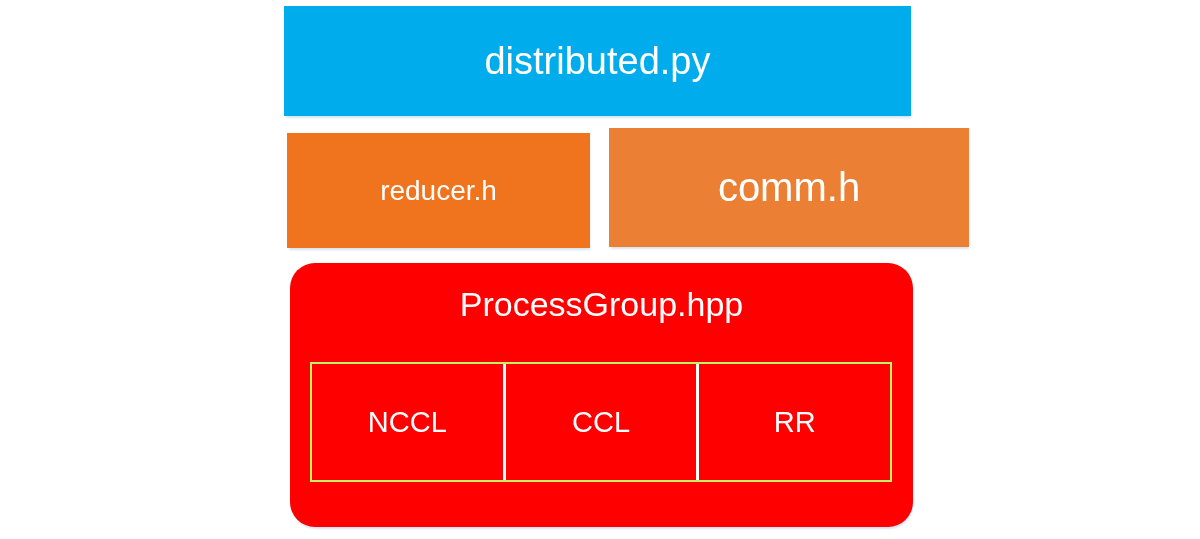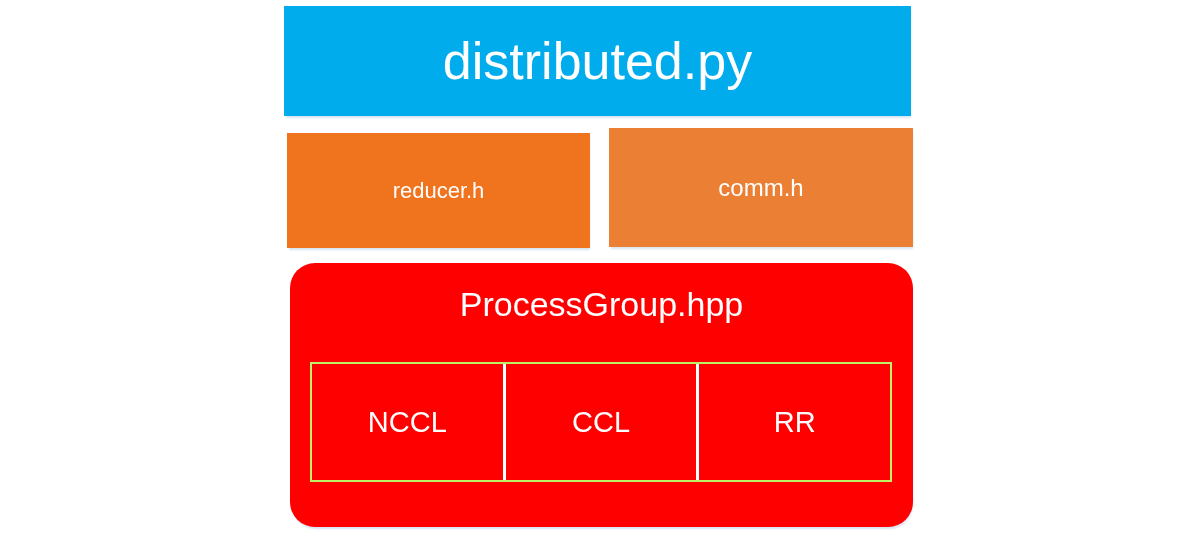--- a/index.html
+++ b/index.html
@@ -22,35 +22,35 @@
     justify-content: center;
     color: #ffffff;
     box-shadow: 1px 3px 2px -1px #d8e4f2;
     box-sizing: border-box;
   }
   .top-box {
     left: 284px;
     top: 6px;
     width: 627px;
     height: 110px;
-    font-size: 52px;
+    font-size: 38px;
   }
   .mid-box-left {
     left: 287px;
     top: 133px;
     width: 303px;
     height: 115px;
-    font-size: 22px;
+    font-size: 28px;
   }
   .mid-box-right {
     left: 609px;
     top: 128px;
-    width: 304px;
+    width: 360px;
     height: 119px;
-    font-size: 24px;
+    font-size: 40px;
   }
   .bottom-box {
     left: 290px;
     top: 263px;
     width: 623px;
     height: 264px;
     display: block;
   }
   .bottom-title {
     margin: 0;

